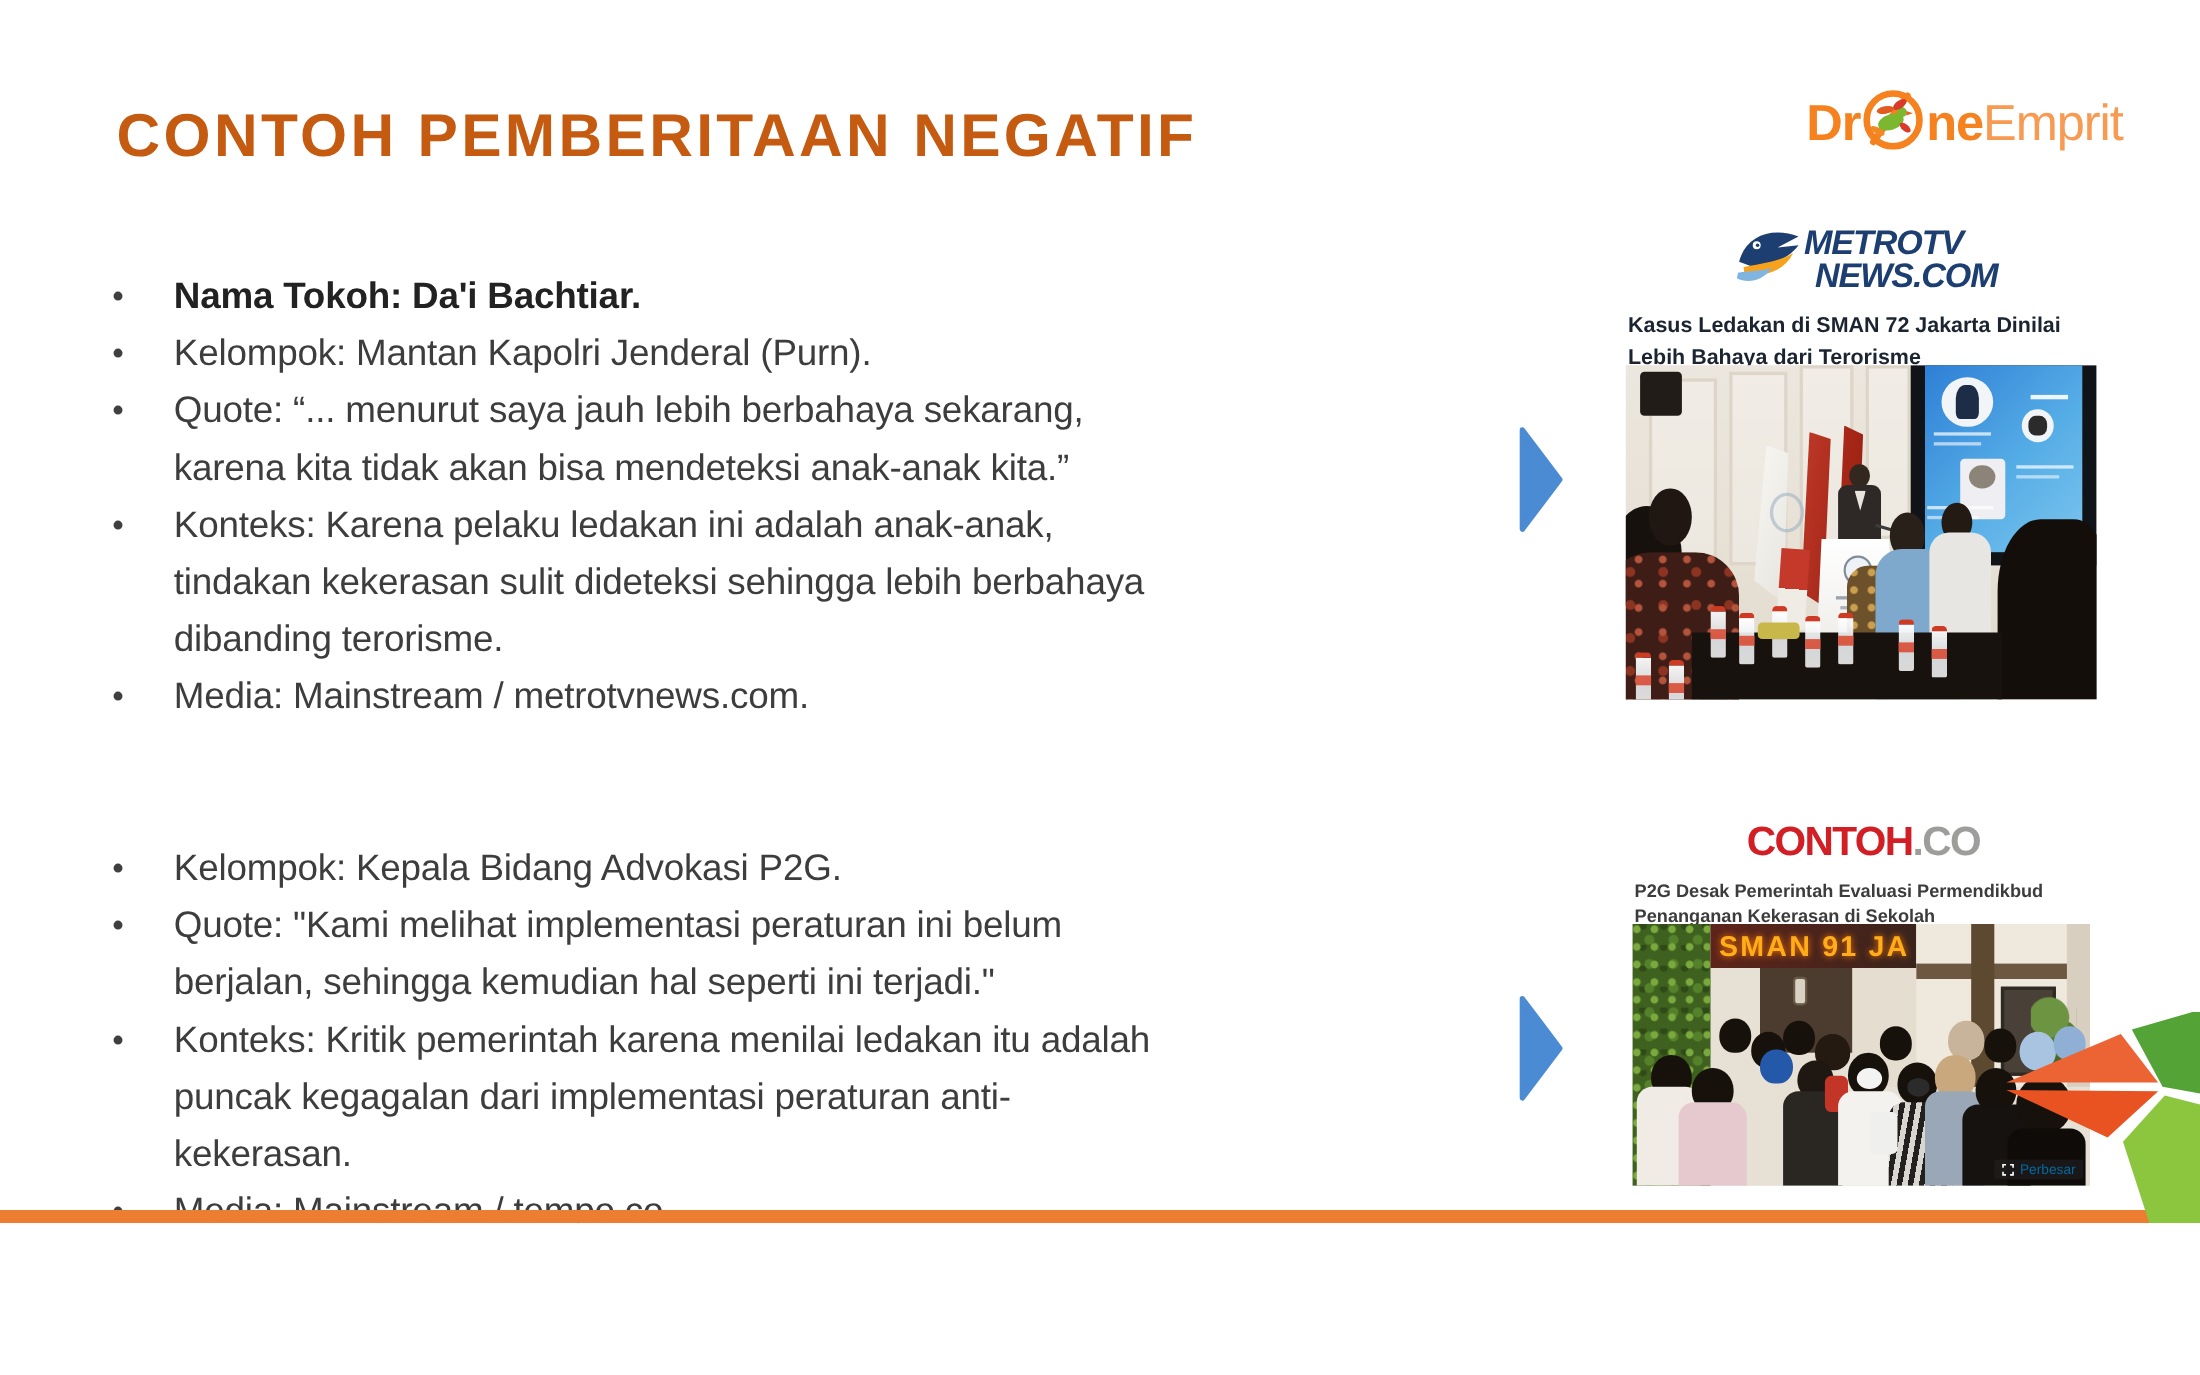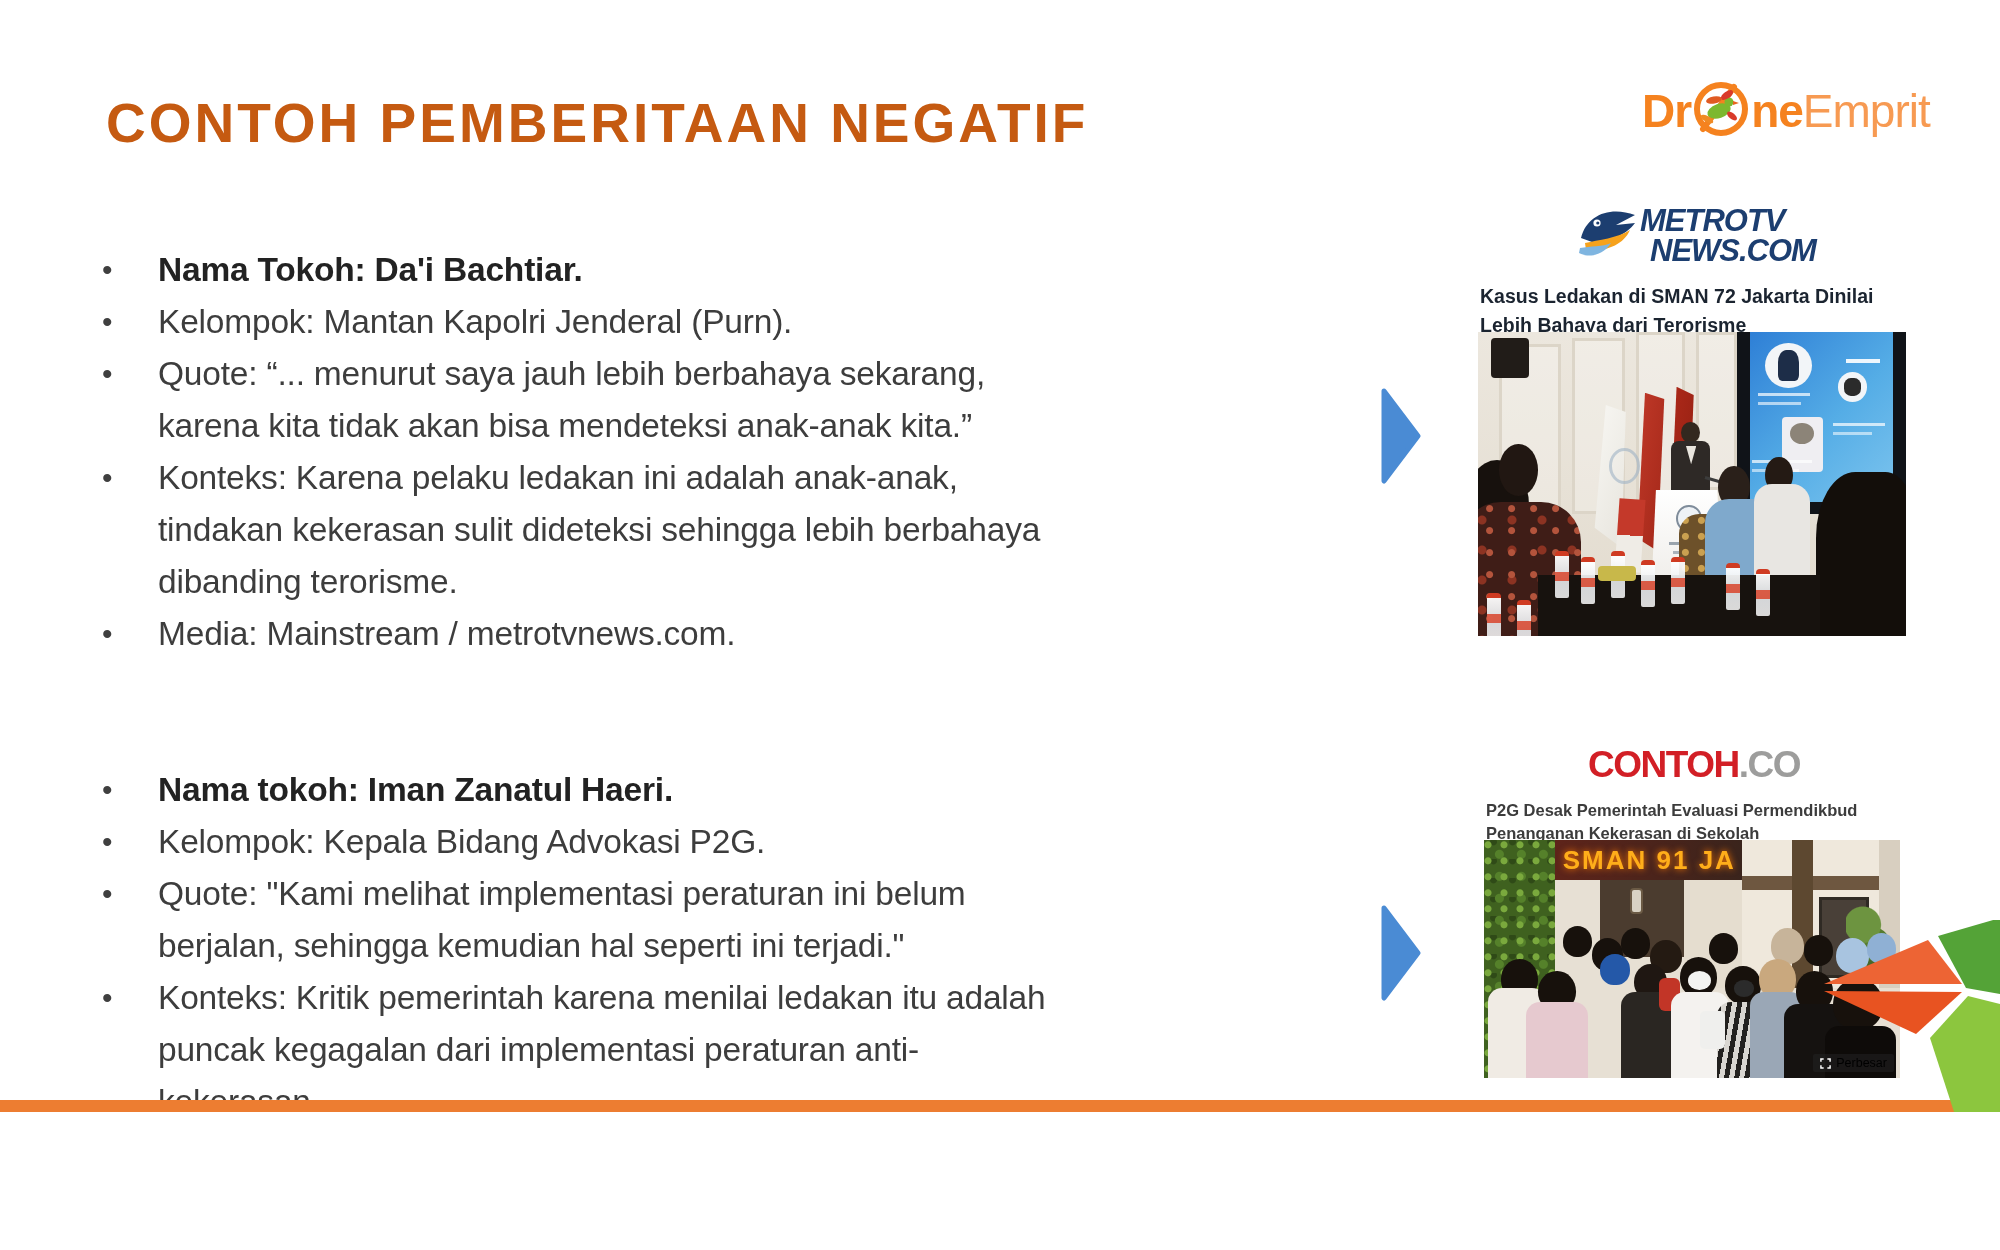--- a/index.html
+++ b/index.html
@@ -60,21 +60,21 @@
   .ivy{left:0;top:0;width:17%;height:100%;background-color:#3f611f;
        background-image:radial-gradient(circle at 25% 30%,#7aa93d 0 3px,transparent 4px),
                         radial-gradient(circle at 70% 65%,#55812a 0 4px,transparent 5px),
                         radial-gradient(circle at 50% 10%,#2f4a17 0 3px,transparent 4px);
        background-size:16px 16px,22px 22px,19px 19px;}
   .led{left:17%;top:0;width:45%;height:17%;background:linear-gradient(90deg,#5e241a,#3a241c);
        color:#FFAE1A;font-size:26px;font-weight:bold;letter-spacing:2px;line-height:40px;
        text-shadow:0 0 7px #ff7a00;white-space:nowrap;overflow:hidden;padding-left:8px;box-sizing:border-box;}
   .head{position:absolute;border-radius:50% 50% 46% 46%;background:#17110c;}
   .body{position:absolute;border-radius:14px 14px 0 0;}
-  .caption{position:absolute;right:6px;bottom:6px;background:rgba(35,35,35,.55);color:#000000;
+  .caption{position:absolute;right:6px;bottom:6px;background:rgba(35,35,35,.55);color:#0369a1;
            font-size:12.5px;padding:2px 7px;border-radius:2px;display:flex;align-items:center;gap:5px;}
 
   
   .bottom-bar{position:absolute;left:0;bottom:0;width:100%;height:12px;background:#ED7D31;z-index:1;}
   .kite{position:absolute;right:0;bottom:0;width:190px;height:192px;z-index:2;}
   .pagenum{position:absolute;left:1838px;top:1160px;font-size:35px;color:#4d7c0f;}
 </style>
 </head>
 <body>
 
@@ -118,24 +118,20 @@
       </div>
     <div class="bi">
         <span class="dot"></span>
         <span class="txt">Media: Mainstream / metrotvnews.com.</span>
       </div>
   </div>
 
   <div class="block block2">
     <div class="bi">
         <span class="dot"></span>
-        <span class="txt bold">Nama tokoh: Iman Zanatul Haeri.</span>
-      </div>
-    <div class="bi">
-        <span class="dot"></span>
         <span class="txt">Kelompok: Kepala Bidang Advokasi P2G.</span>
       </div>
     <div class="bi">
         <span class="dot"></span>
         <span class="txt">Quote: "Kami melihat implementasi peraturan ini belum berjalan, sehingga kemudian hal seperti ini terjadi."</span>
       </div>
     <div class="bi">
         <span class="dot"></span>
         <span class="txt">Konteks: Kritik pemerintah karena menilai ledakan itu adalah puncak kegagalan dari implementasi peraturan anti-kekerasan.</span>
       </div>

